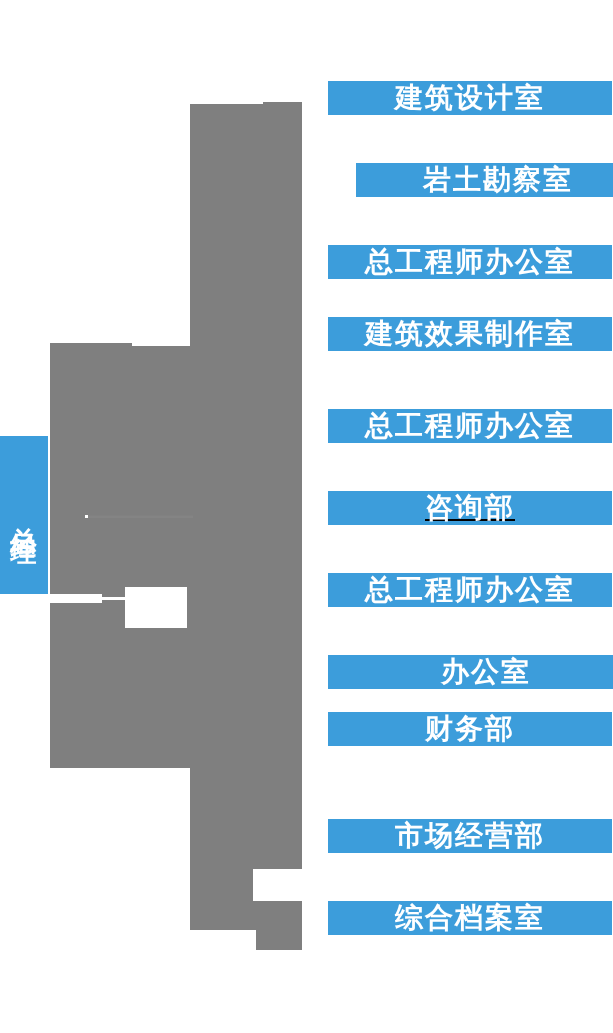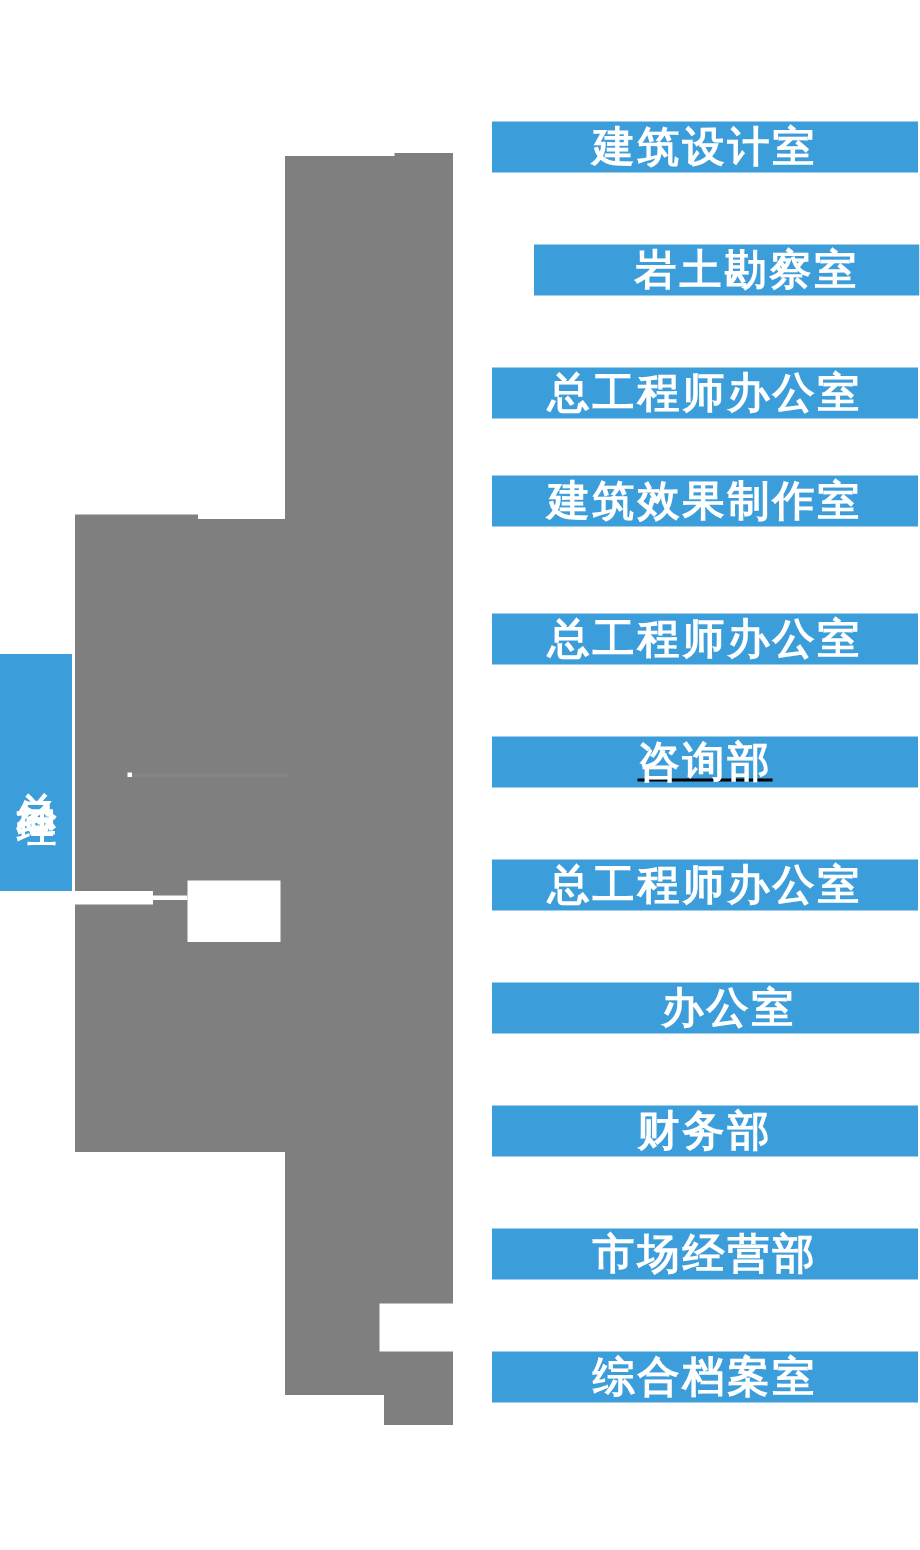--- a/index.html
+++ b/index.html
@@ -99,21 +99,21 @@
     </div>
       <div class="dept-node" style="top: 491px; text-decoration: underline;">
       <span class="dept-label">咨询部</span>
     </div>
       <div class="dept-node" style="top: 573px;">
       <span class="dept-label">总工程师办公室</span>
     </div>
       <div class="dept-node" style="top: 655px; padding-left: 16px;">
       <span class="dept-label">办公室</span>
     </div>
-      <div class="dept-node" style="top: 737px;">
+      <div class="dept-node" style="top: 712px;">
       <span class="dept-label">财务部</span>
     </div>
       <div class="dept-node" style="top: 819px; font-family: Liberation Serif, serif;">
       <span class="dept-label">市场经营部</span>
     </div>
       <div class="dept-node" style="top: 901px; text-align: center;">
       <span class="dept-label">综合档案室</span>
     </div>
     </div>
 

